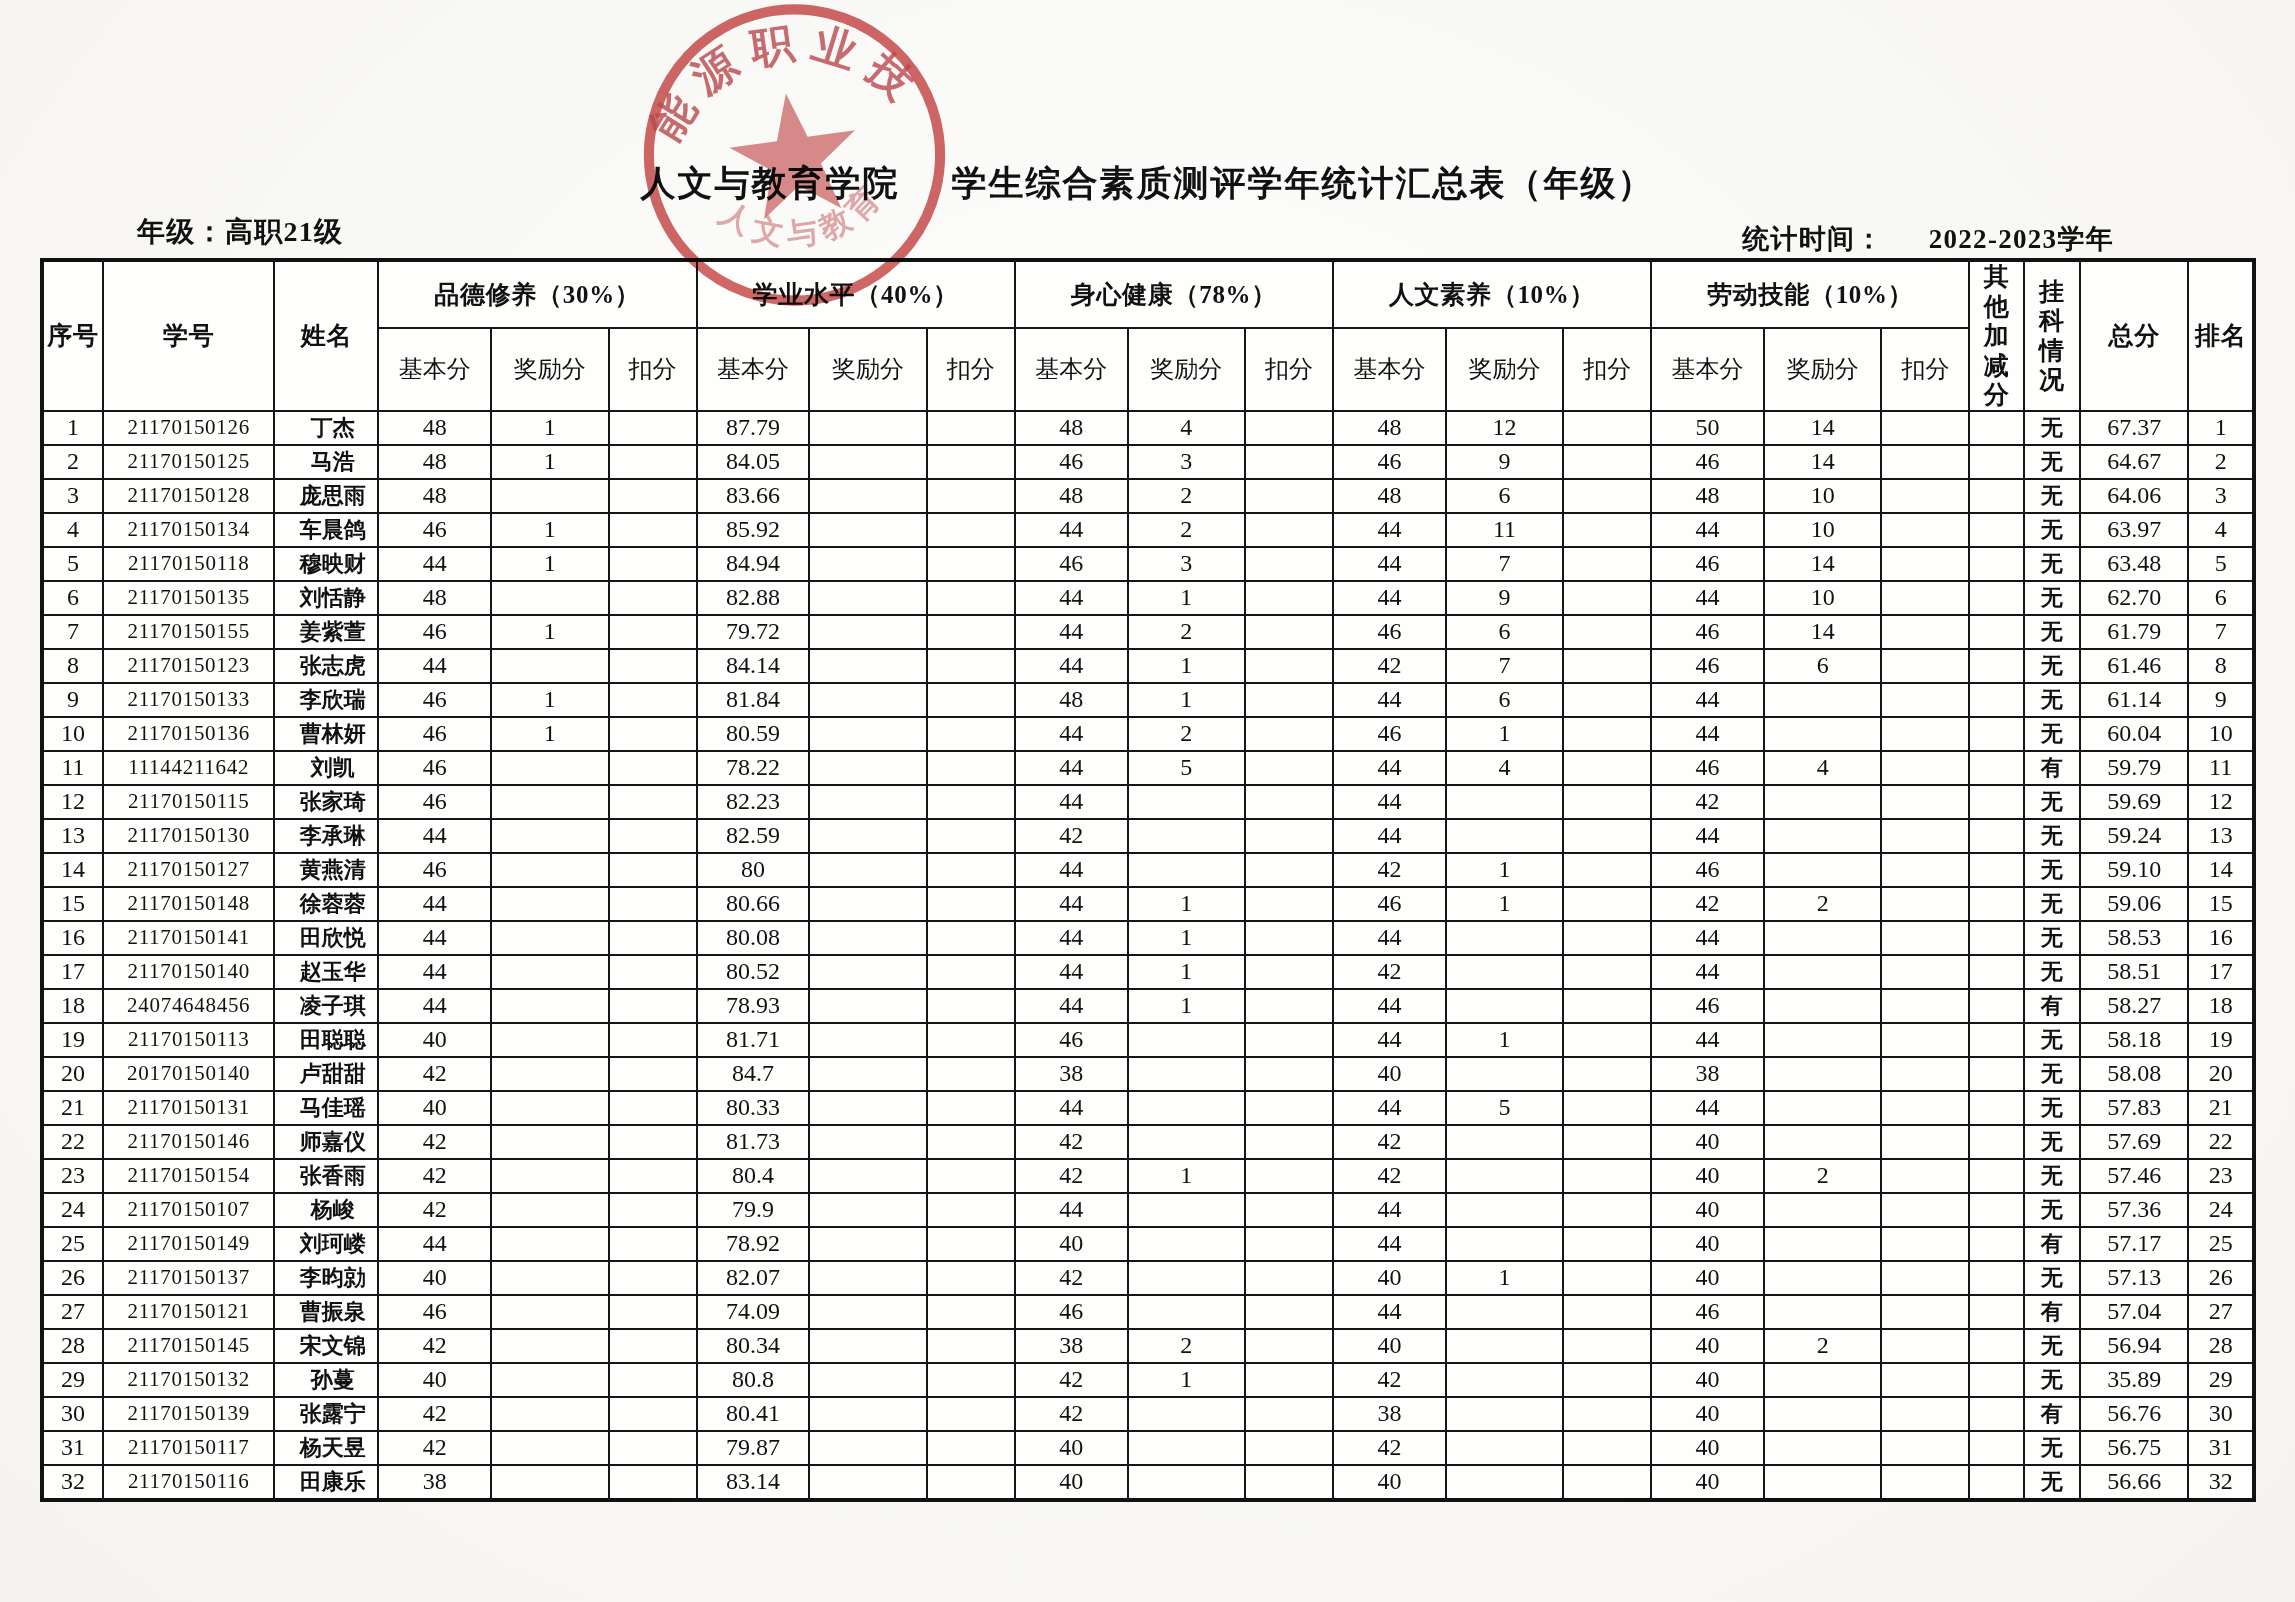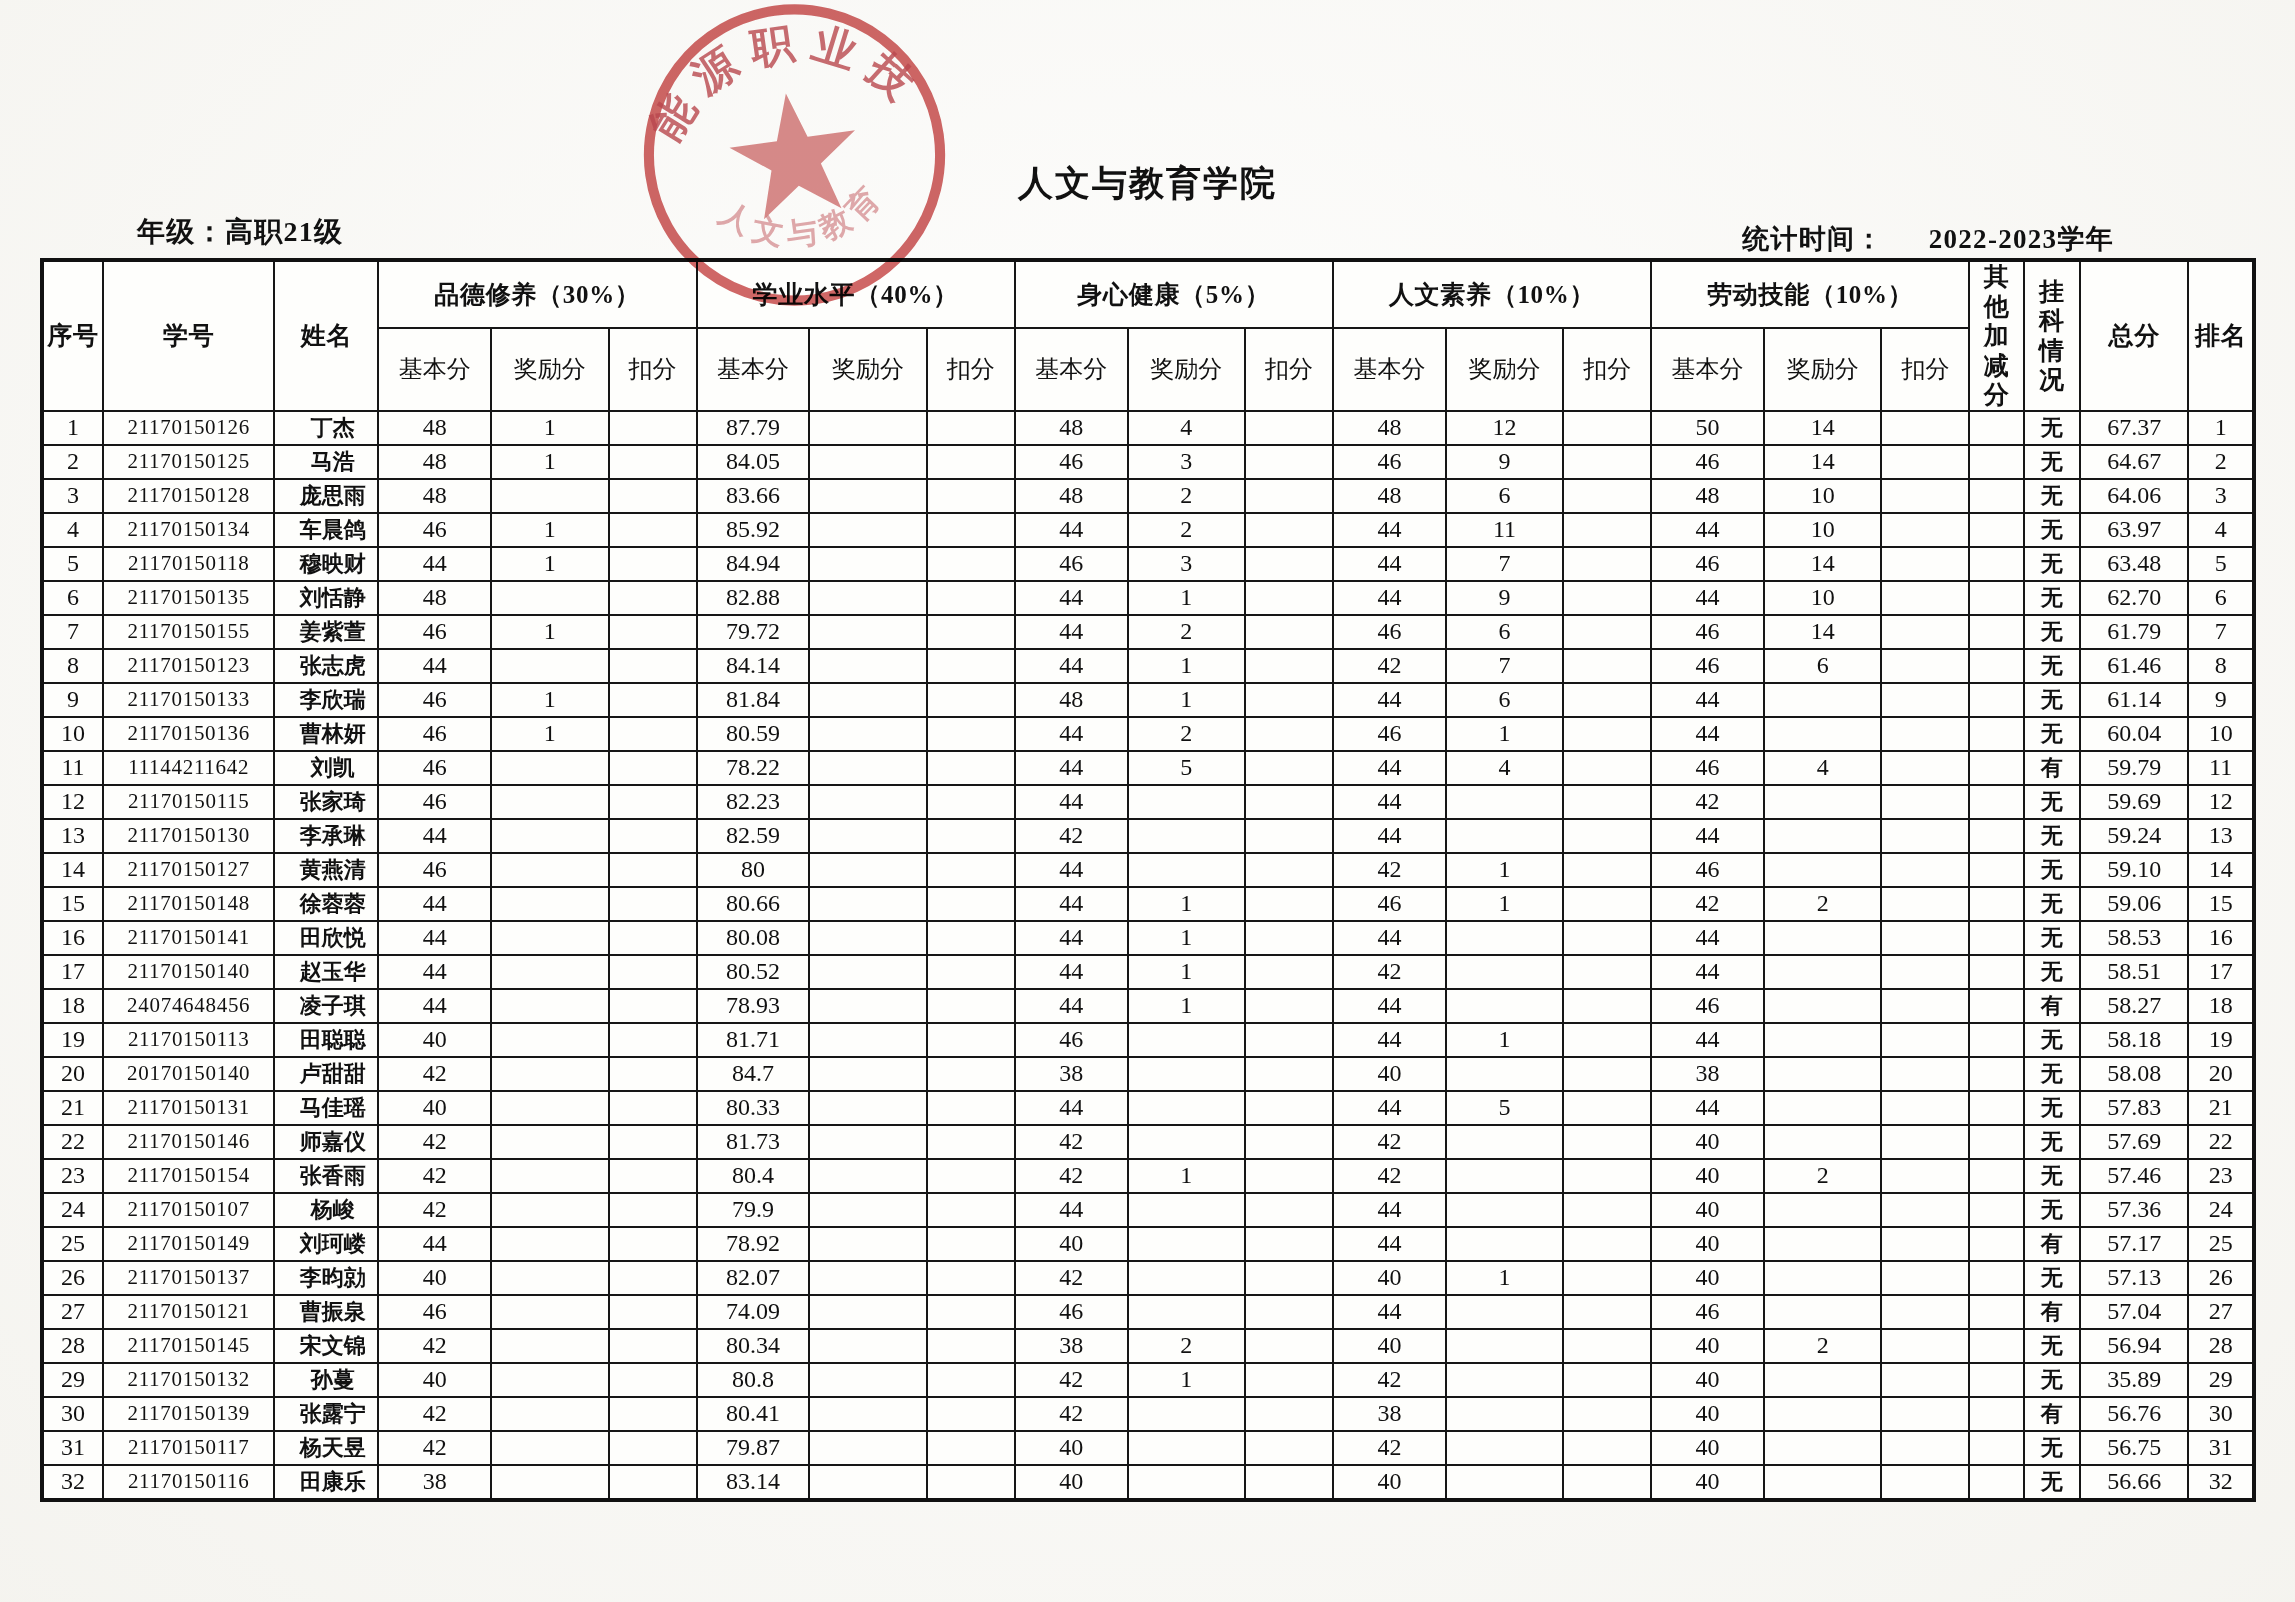--- a/index.html
+++ b/index.html
@@ -82,20 +82,21 @@
         <textPath href="#arcTop" startOffset="50%" text-anchor="middle">能源职业技</textPath>
       </text>
       <text font-size="46" font-weight="600" fill="#c55a5f" opacity="0.55" letter-spacing="10" font-family="'Liberation Serif','DejaVu Serif',serif">
         <textPath href="#arcBottom" startOffset="50%" text-anchor="middle">人文与教育</textPath>
       </text>
     </svg>
   </div>
 
   <div class="title-row">
     <span>人文与教育学院</span>
+    <span>学生综合素质测评学年统计汇总表（年级）</span>
   </div>
   <div class="grade">年级：高职21级</div>
   <div class="stat-time">
     <span>统计时间：</span>
     <span class="stat-val">2022-2023学年</span>
   </div>
 
   <table class="sheet">
     <colgroup>
       <col style="width:2.7%">
@@ -121,21 +122,21 @@
         <col style="width:4.8%">
         <col style="width:2.9%">
     </colgroup>
     <thead>
       <tr class="grp">
         <th rowspan="2" class="tall">序号</th>
         <th rowspan="2" class="tall">学号</th>
         <th rowspan="2" class="tall">姓名</th>
         <th colspan="3">品德修养（30%）</th>
         <th colspan="3">学业水平（40%）</th>
-        <th colspan="3">身心健康（5%）</th>
+        <th colspan="3">身心健康（78%）</th>
         <th colspan="3">人文素养（10%）</th>
         <th colspan="3">劳动技能（10%）</th>
         <th rowspan="2" class="wrap">其他加减分</th>
         <th rowspan="2" class="wrap">挂科情况</th>
         <th rowspan="2" class="tall">总分</th>
         <th rowspan="2" class="tall">排名</th>
       </tr>
       <tr class="sub">
         <th>基本分</th>
         <th>奖励分</th>

